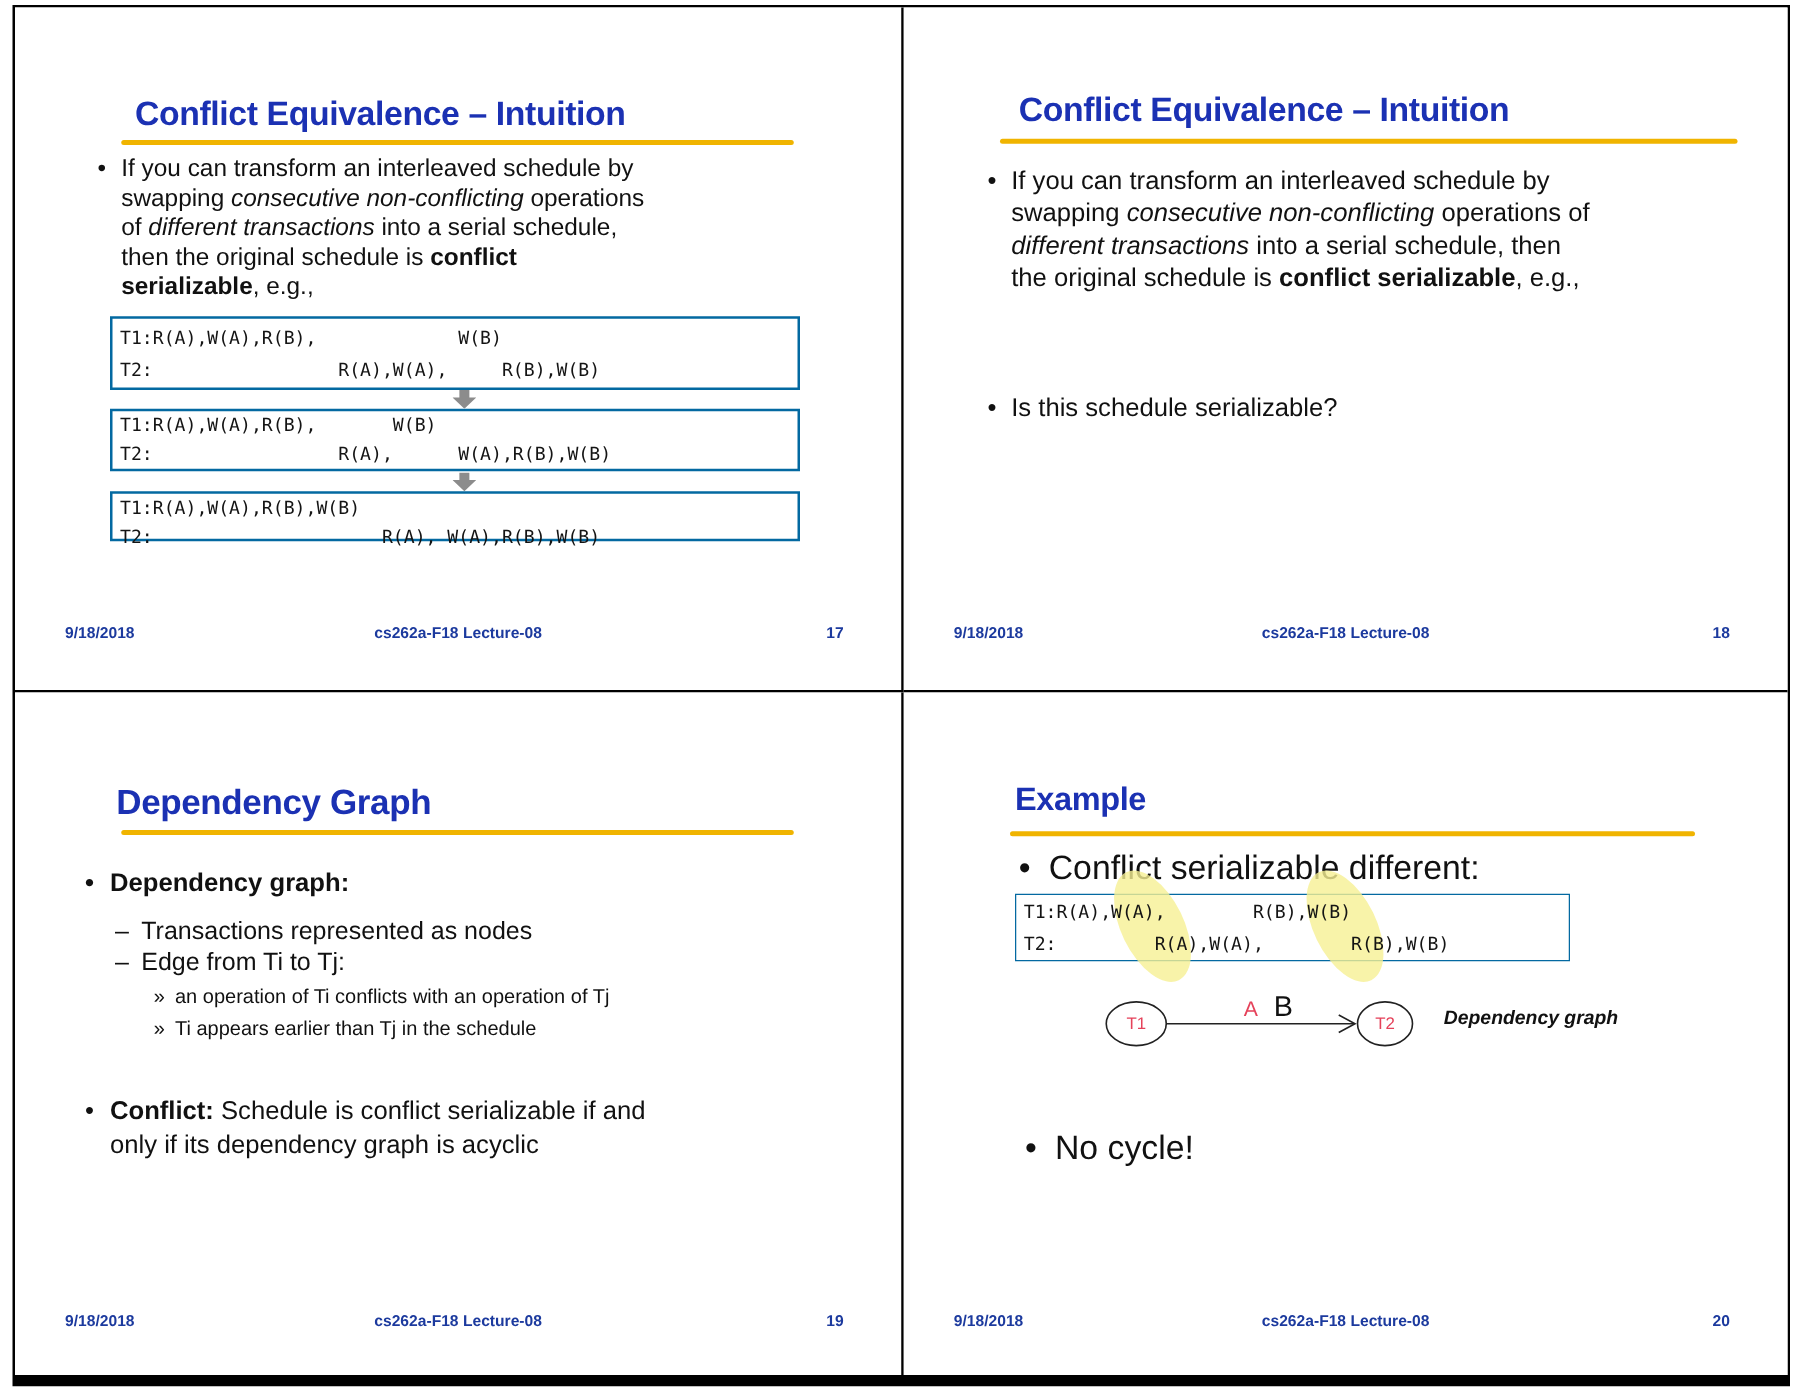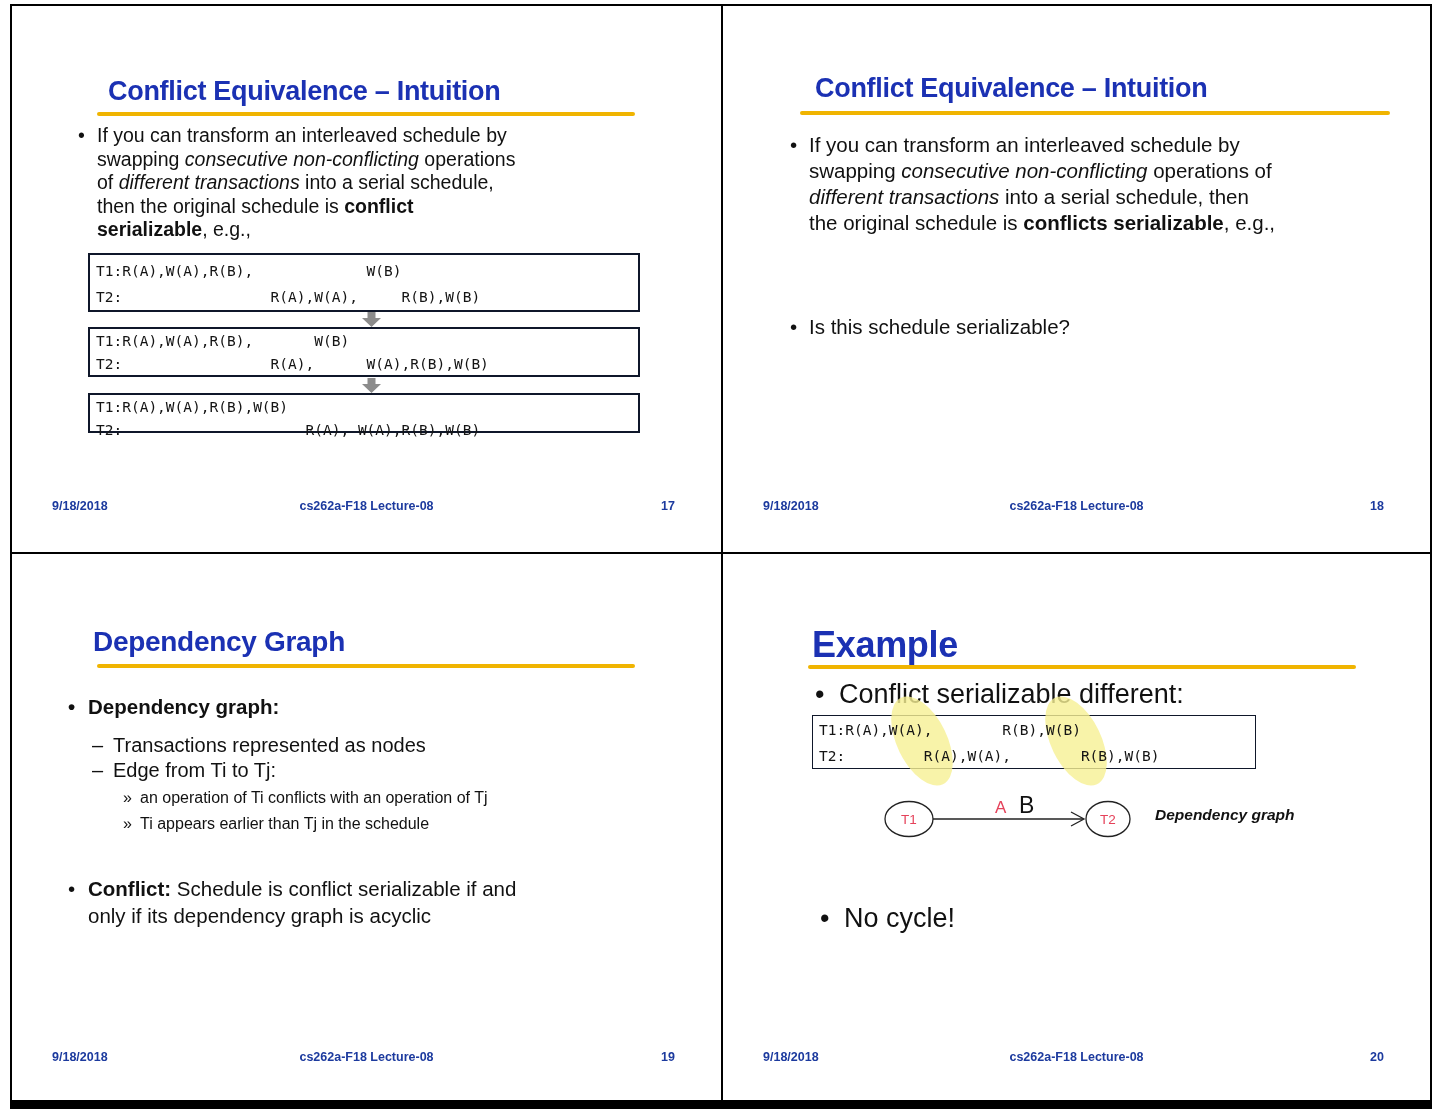--- a/index.html
+++ b/index.html
@@ -12,21 +12,21 @@
   .cell.tr{border-bottom:2px solid #000;}
   .cell.bl{border-right:2px solid #000;}
 
   .stitle{position:absolute;font-weight:bold;color:var(--title-blue,#1b31b3);letter-spacing:-0.3px;white-space:nowrap;}
   .underline{position:absolute;height:4px;background:var(--underline-gold,#f0b400);border-radius:2px;}
 
   .b{position:absolute;display:flex;align-items:flex-start;}
   .b .mk{flex:none;}
   .b .btx{display:block;}
 
-  .codebox{position:absolute;border:2px solid #0f172a;background:#fff;}
+  .codebox{position:absolute;border:2px solid #0369a1;background:#fff;}
   .codebox pre{position:relative;z-index:1;margin:0;padding:2px 6px;
     font-family:"DejaVu Sans Mono","Liberation Mono",monospace;font-size:14.5px;color:#141414;}
   .lh26 pre{line-height:26px;padding-top:3px;}
   .lh23 pre{line-height:23px;padding-top:1px;}
   .lh21 pre{line-height:21.5px;}
 
   .blockarrow{position:absolute;}
 
   .hl{position:absolute;z-index:0;width:50px;height:96px;border-radius:50%;
       background:var(--highlight-yellow,rgba(246,240,148,0.8));transform:rotate(-26deg);}
@@ -83,21 +83,21 @@
       <span class="f-page">17</span>
     </div>
   </div>
 
   <div class="cell tr">
     <div class="stitle" style="left:92px;top:67px;font-size:27px">Conflict Equivalence – Intuition</div>
     <div class="underline" style="left:77px;top:105px;width:590px"></div>
 
     <div class="b" style="left:67px;top:126px;font-size:20.5px;line-height:26px">
       <span class="mk" style="width:19px">•</span>
-      <span class="btx">If you can transform an interleaved schedule by<br>swapping <i>consecutive non-conflicting</i> operations of<br><i>different transactions</i> into a serial schedule, then<br>the original schedule is <b>conflicts serializable</b>, e.g.,</span>
+      <span class="btx">If you can transform an interleaved schedule by<br>swapping <i>consecutive non-conflicting</i> operations of<br><i>different transactions</i> into a serial schedule, then<br>the original schedule is <b>conflict serializable</b>, e.g.,</span>
     </div>
 
 
     <div class="b" style="left:67px;top:308px;font-size:20.5px;line-height:26px">
       <span class="mk" style="width:19px">•</span>
       <span class="btx">Is this schedule serializable?</span>
     </div>
 
     <div class="footer" style="top:493px">
       <span class="f-date">9/18/2018</span>
@@ -139,21 +139,21 @@
     </div>
 
     <div class="footer" style="top:496px">
       <span class="f-date">9/18/2018</span>
       <span class="f-course">cs262a-F18 Lecture-08</span>
       <span class="f-page">19</span>
     </div>
   </div>
 
   <div class="cell br">
-    <div class="stitle" style="left:89px;top:70px;font-size:36px">Example</div>
+    <div class="stitle" style="left:89px;top:70px;font-size:26px">Example</div>
     <div class="underline" style="left:85px;top:111px;width:548px"></div>
 
     <div class="b" style="left:92px;top:124px;font-size:27px;line-height:32px">
       <span class="mk" style="width:24px">•</span>
       <span class="btx">Conflict serializable different:</span>
     </div>
 
     <div class="codebox lh26" style="left:89px;top:161px;width:444px;height:54px;box-sizing:border-box;border-width:1.5px">
       <div class="hl" style="left:84px;top:-23px"></div>
       <div class="hl" style="left:238px;top:-23px"></div>

